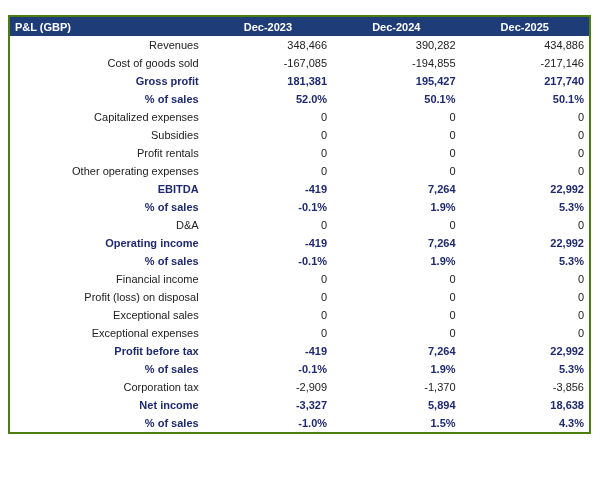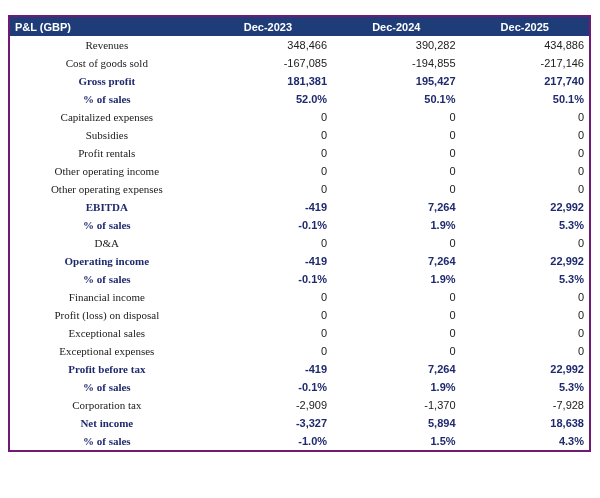--- a/index.html
+++ b/index.html
@@ -14,21 +14,21 @@
   .table-wrap {
     position: absolute;
     left: 8px;
     top: 15px;
     width: 583px;
   }
   table.pnl {
     width: 100%;
     border-collapse: collapse;
     table-layout: fixed;
-    border: 2px solid #701a75;
+    border: 2px solid #4d7c0f;
   }
   table.pnl thead th {
     background: #1e3c78;
     color: #ffffff;
     font-weight: bold;
     font-size: 11px;
     height: 19px;
     padding: 0 5px;
     white-space: nowrap;
     overflow: hidden;
@@ -38,24 +38,23 @@
   table.pnl tbody th,
   table.pnl tbody td {
     font-size: 11px;
     height: 18px;
     padding: 0 5px;
     white-space: nowrap;
     overflow: hidden;
     vertical-align: middle;
   }
   table.pnl tbody th {
-    text-align: center;
+    text-align: right;
     font-weight: normal;
     color: #212121;
-    font-family: Liberation Serif, serif;
   }
   table.pnl tbody td {
     text-align: right;
     color: #212121;
   }
   table.pnl tbody tr.bold th,
   table.pnl tbody tr.bold td {
     font-weight: bold;
     color: #1f2a6e;
   }
@@ -116,26 +115,20 @@
           <td>0</td>
           <td>0</td>
         </tr>
         <tr class="normal">
           <th>Profit rentals</th>
           <td>0</td>
           <td>0</td>
           <td>0</td>
         </tr>
         <tr class="normal">
-          <th>Other operating income</th>
-          <td>0</td>
-          <td>0</td>
-          <td>0</td>
-        </tr>
-        <tr class="normal">
           <th>Other operating expenses</th>
           <td>0</td>
           <td>0</td>
           <td>0</td>
         </tr>
         <tr class="bold">
           <th>EBITDA</th>
           <td>-419</td>
           <td>7,264</td>
           <td>22,992</td>
@@ -197,21 +190,21 @@
         <tr class="bold">
           <th>% of sales</th>
           <td>-0.1%</td>
           <td>1.9%</td>
           <td>5.3%</td>
         </tr>
         <tr class="normal">
           <th>Corporation tax</th>
           <td>-2,909</td>
           <td>-1,370</td>
-          <td>-7,928</td>
+          <td>-3,856</td>
         </tr>
         <tr class="bold">
           <th>Net income</th>
           <td>-3,327</td>
           <td>5,894</td>
           <td>18,638</td>
         </tr>
         <tr class="bold">
           <th>% of sales</th>
           <td>-1.0%</td>

